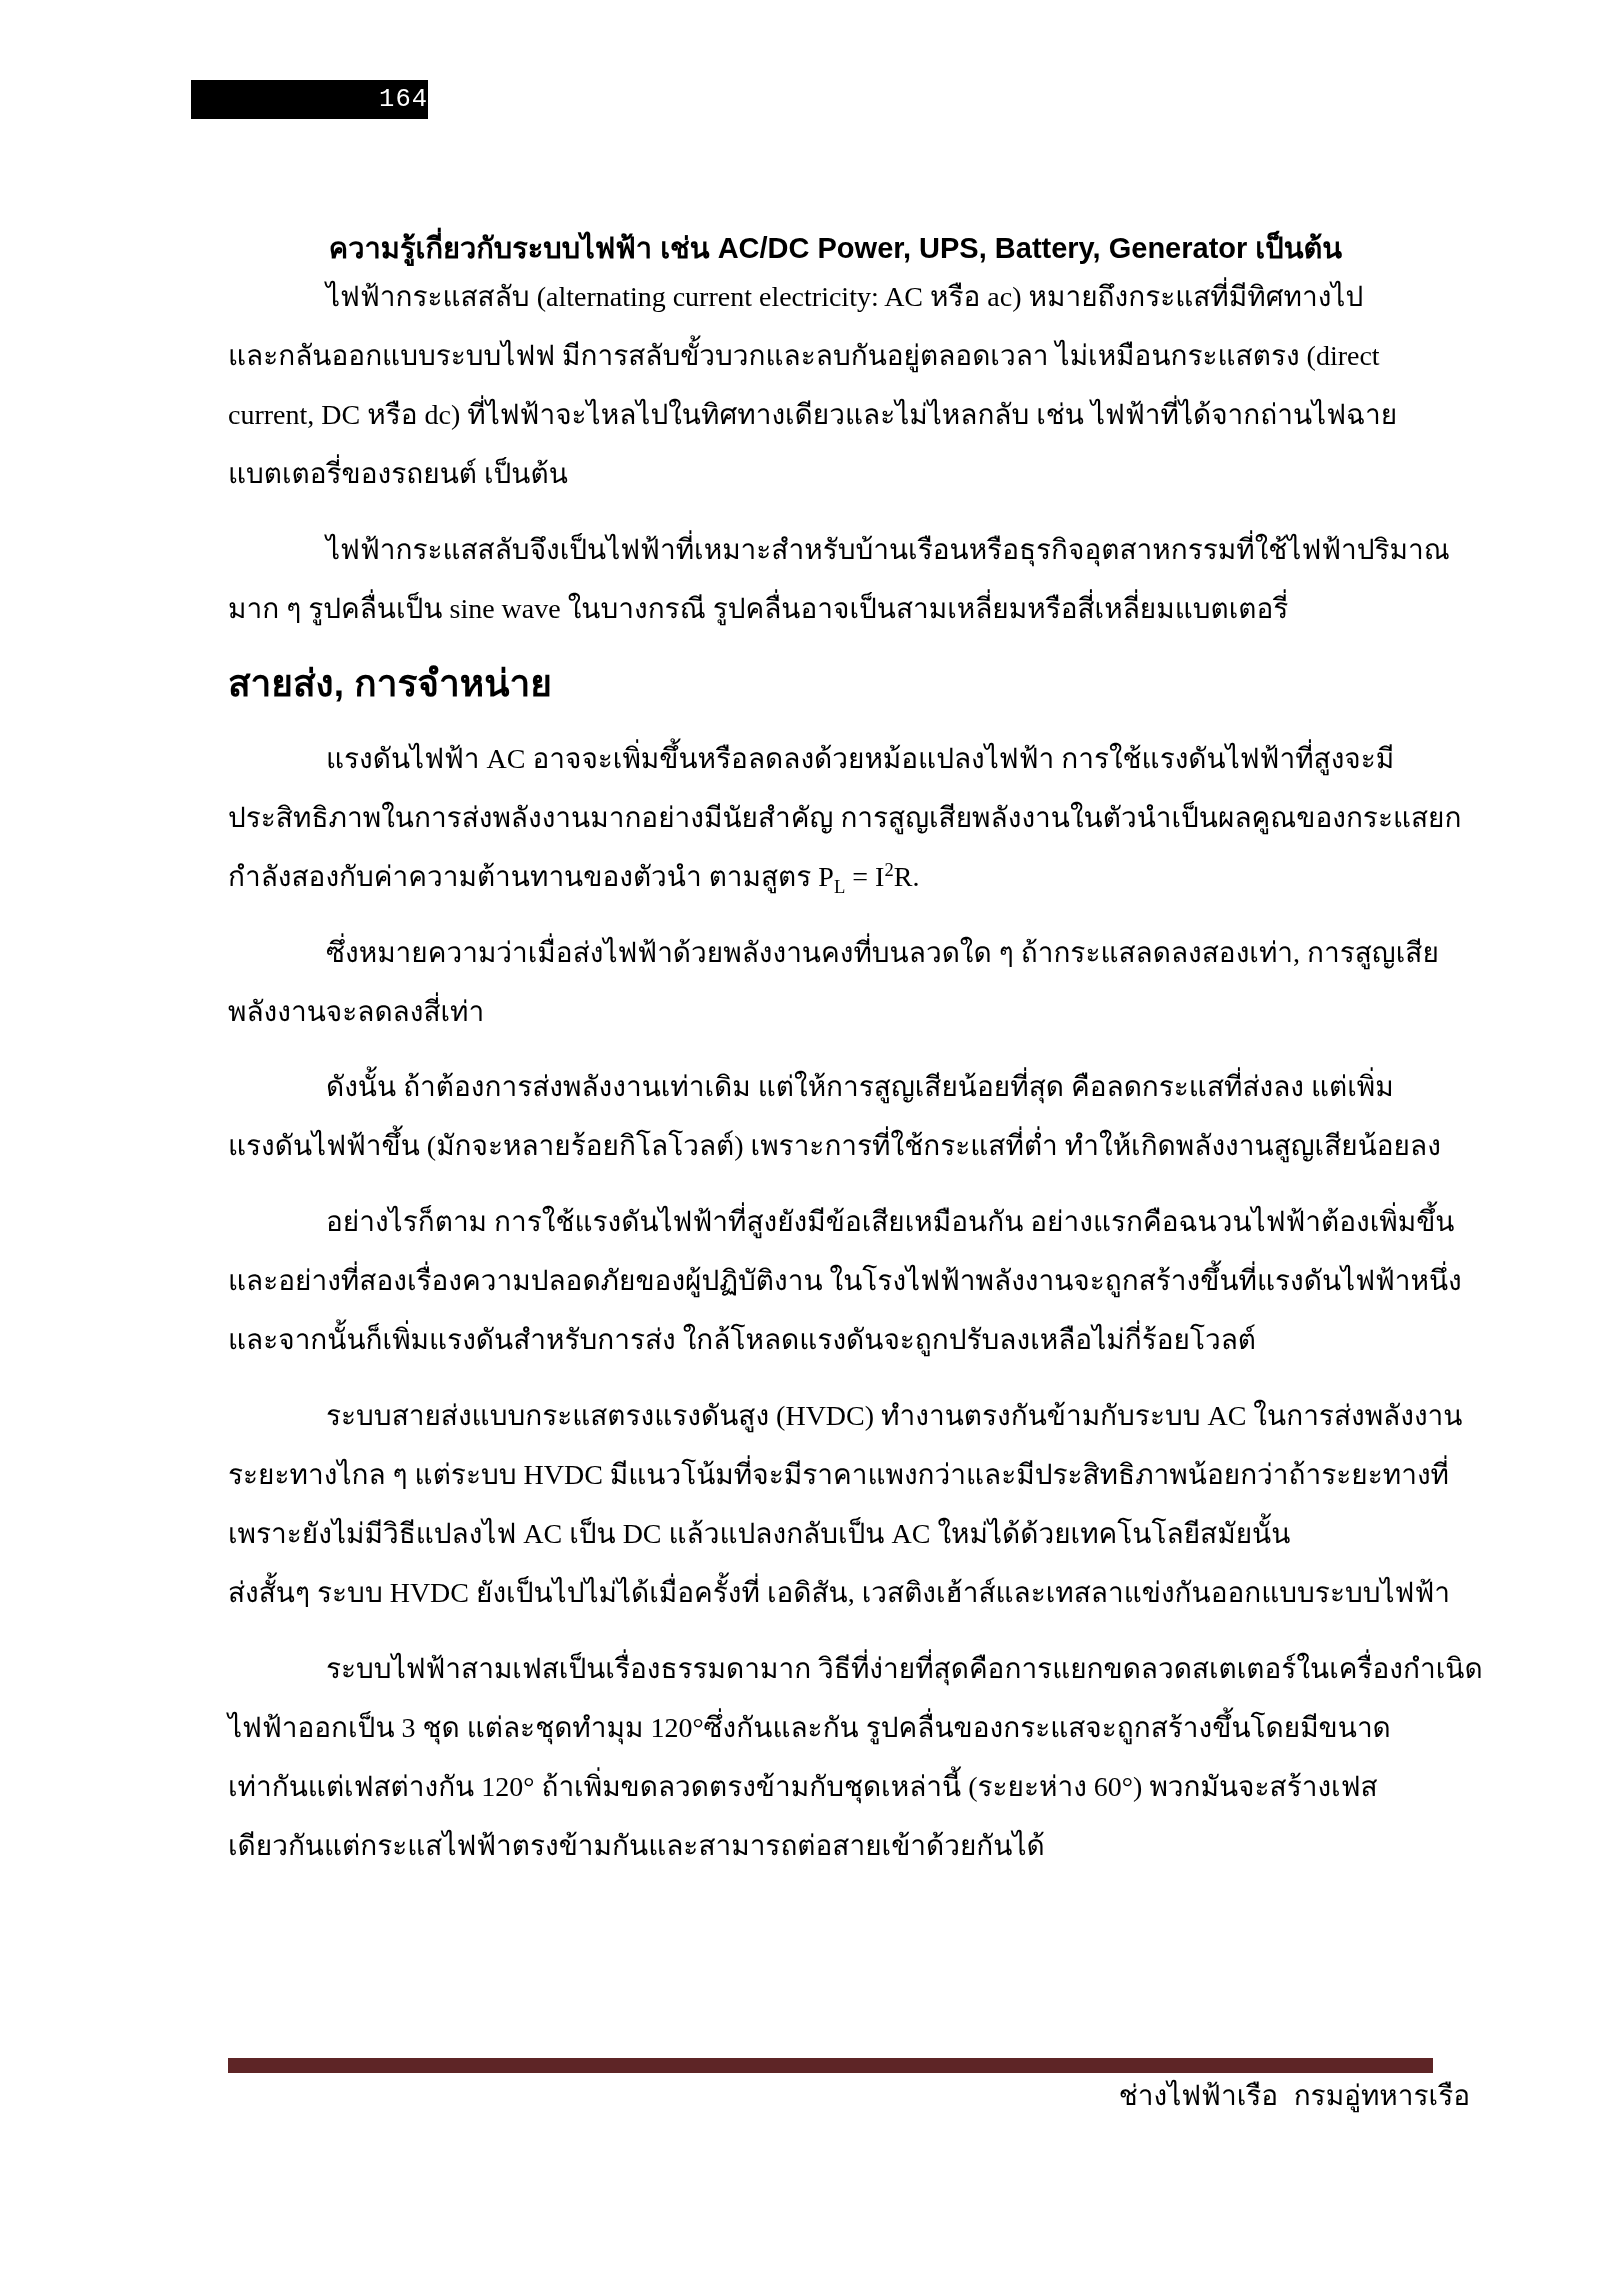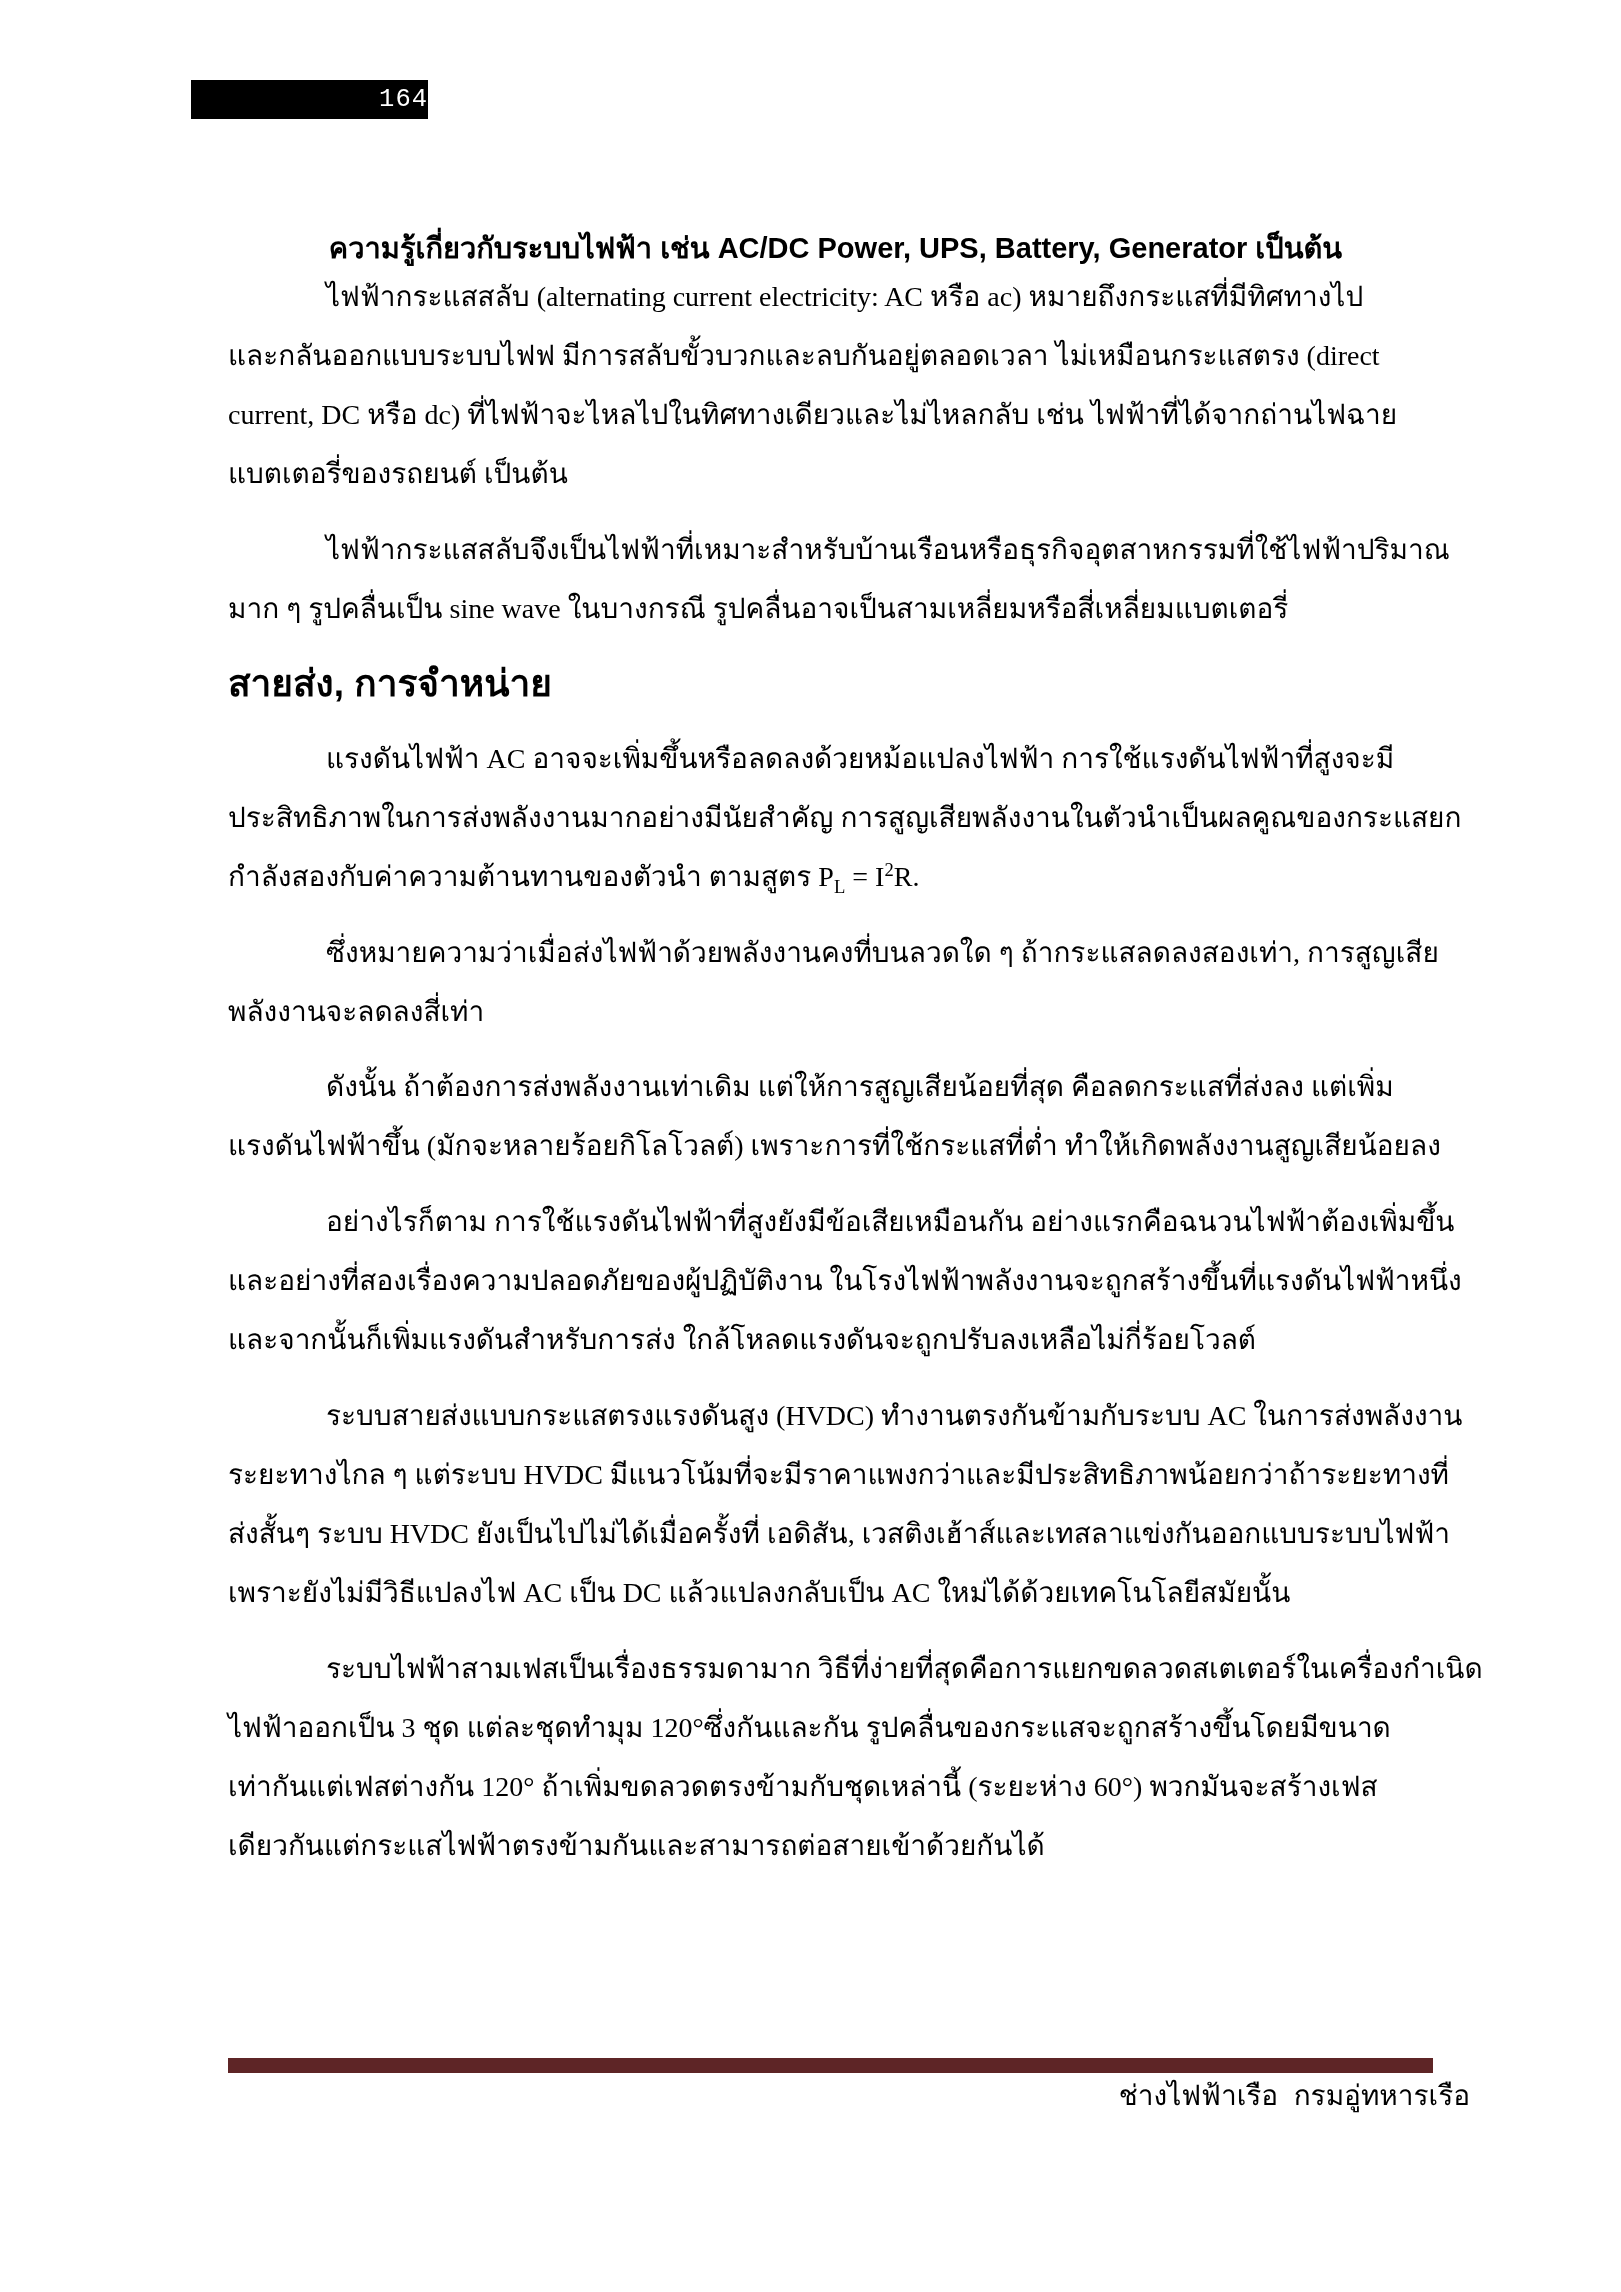--- a/index.html
+++ b/index.html
@@ -139,22 +139,22 @@
 
     <div class="para">
       <div class="line indent">อย่างไรก็ตาม การใช้แรงดันไฟฟ้าที่สูงยังมีข้อเสียเหมือนกัน อย่างแรกคือฉนวนไฟฟ้าต้องเพิ่มขึ้น</div>
       <div class="line">และอย่างที่สองเรื่องความปลอดภัยของผู้ปฏิบัติงาน ในโรงไฟฟ้าพลังงานจะถูกสร้างขึ้นที่แรงดันไฟฟ้าหนึ่ง</div>
       <div class="line">และจากนั้นก็เพิ่มแรงดันสำหรับการส่ง ใกล้โหลดแรงดันจะถูกปรับลงเหลือไม่กี่ร้อยโวลต์</div>
     </div>
 
     <div class="para">
       <div class="line indent">ระบบสายส่งแบบกระแสตรงแรงดันสูง (HVDC) ทำงานตรงกันข้ามกับระบบ AC ในการส่งพลังงาน</div>
       <div class="line">ระยะทางไกล ๆ แต่ระบบ HVDC มีแนวโน้มที่จะมีราคาแพงกว่าและมีประสิทธิภาพน้อยกว่าถ้าระยะทางที่</div>
+      <div class="line">เพราะยังไม่มีวิธีแปลงไฟ AC เป็น DC แล้วแปลงกลับเป็น AC ใหม่ได้ด้วยเทคโนโลยีสมัยนั้น</div>
       <div class="line">ส่งสั้นๆ ระบบ HVDC ยังเป็นไปไม่ได้เมื่อครั้งที่ เอดิสัน, เวสติงเฮ้าส์และเทสลาแข่งกันออกแบบระบบไฟฟ้า</div>
-      <div class="line">เพราะยังไม่มีวิธีแปลงไฟ AC เป็น DC แล้วแปลงกลับเป็น AC ใหม่ได้ด้วยเทคโนโลยีสมัยนั้น</div>
     </div>
 
     <div class="para">
       <div class="line indent">ระบบไฟฟ้าสามเฟสเป็นเรื่องธรรมดามาก วิธีที่ง่ายที่สุดคือการแยกขดลวดสเตเตอร์ในเครื่องกำเนิด</div>
       <div class="line">ไฟฟ้าออกเป็น 3 ชุด แต่ละชุดทำมุม 120°ซึ่งกันและกัน รูปคลื่นของกระแสจะถูกสร้างขึ้นโดยมีขนาด</div>
       <div class="line">เท่ากันแต่เฟสต่างกัน 120° ถ้าเพิ่มขดลวดตรงข้ามกับชุดเหล่านี้ (ระยะห่าง 60°) พวกมันจะสร้างเฟส</div>
       <div class="line">เดียวกันแต่กระแสไฟฟ้าตรงข้ามกันและสามารถต่อสายเข้าด้วยกันได้</div>
     </div>
 
   </div>

